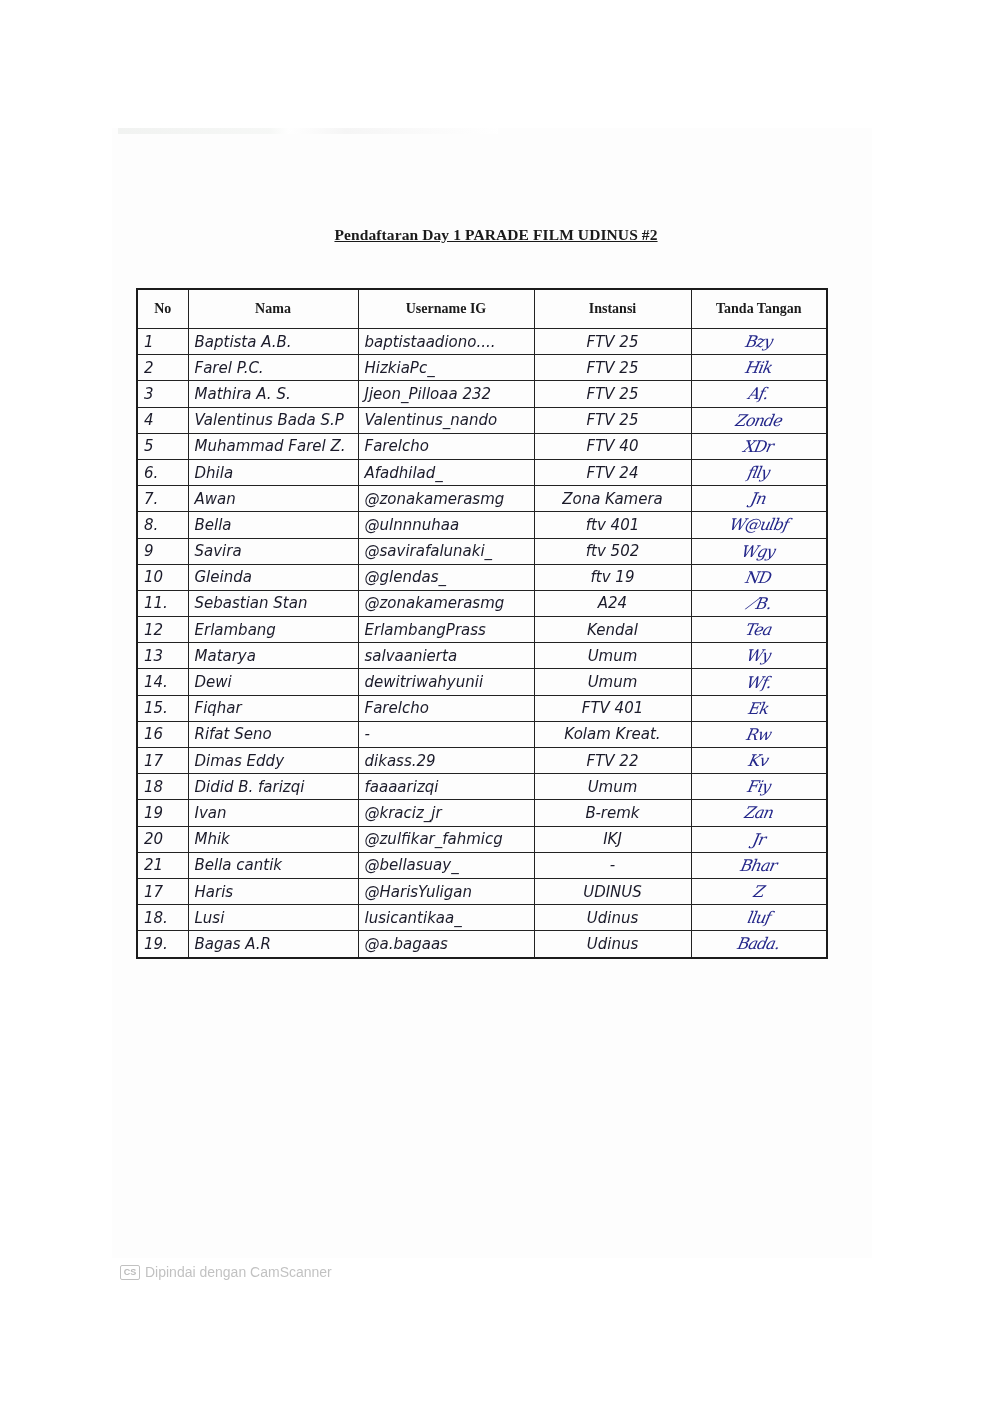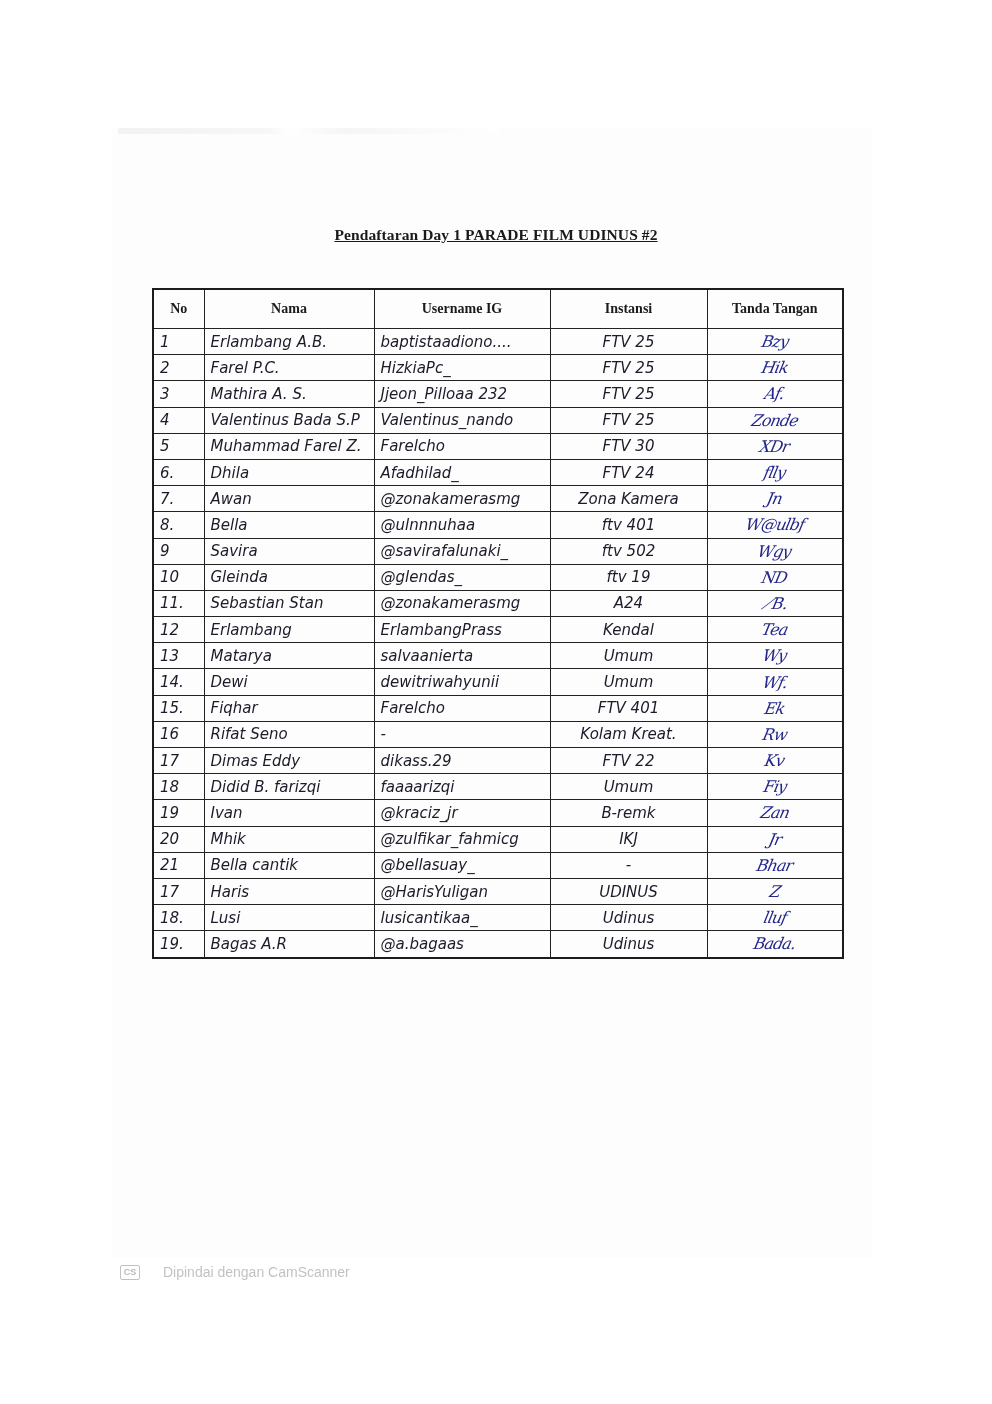--- a/index.html
+++ b/index.html
@@ -40,21 +40,21 @@
       text-align: center;
       font-family: "Liberation Serif", serif;
       font-weight: bold;
       font-size: 15.5px;
       color: #1a1a1a;
       letter-spacing: 0.1px;
       text-decoration: underline;
     }
     table.reg {
       position: absolute;
-      left: 152px;
+      left: 136px;
       top: 288px;
       width: 690px;
       border-collapse: collapse;
       table-layout: fixed;
       border: 2px solid #1c1c1c;
     }
     table.reg th, table.reg td {
       border: 1.5px solid #222;
       padding: 0 6px;
       overflow: hidden;
@@ -86,21 +86,21 @@
       color: #24278a;
       transform: skewX(-12deg);
       letter-spacing: -1px;
     }
     .scanner-mark {
       position: absolute;
       left: 120px;
       top: 1264px;
       display: flex;
       align-items: center;
-      gap: 23px;
+      gap: 5px;
       opacity: 0.45;
     }
     .cs-logo {
       width: 18px;
       height: 13px;
       border: 1.5px solid #777;
       border-radius: 2px;
       font-family: "Liberation Sans", sans-serif;
       font-weight: bold;
       font-size: 9px;
@@ -135,21 +135,21 @@
       <th>No</th>
       <th>Nama</th>
       <th>Username IG</th>
       <th>Instansi</th>
       <th>Tanda Tangan</th>
     </tr>
   </thead>
   <tbody id="rows">
       <tr>
         <td class="no">1</td>
-        <td class="nama">Erlambang A.B.</td>
+        <td class="nama">Baptista A.B.</td>
         <td class="user">baptistaadiono....</td>
         <td class="inst">FTV 25</td>
         <td class="sig"><span class="sig-mark">Bzy</span></td>
       </tr>
       <tr>
         <td class="no">2</td>
         <td class="nama">Farel P.C.</td>
         <td class="user">HizkiaPc_</td>
         <td class="inst">FTV 25</td>
         <td class="sig"><span class="sig-mark">Hik</span></td>
@@ -165,21 +165,21 @@
         <td class="no">4</td>
         <td class="nama">Valentinus Bada S.P</td>
         <td class="user">Valentinus_nando</td>
         <td class="inst">FTV 25</td>
         <td class="sig"><span class="sig-mark">Zonde</span></td>
       </tr>
       <tr>
         <td class="no">5</td>
         <td class="nama">Muhammad Farel Z.</td>
         <td class="user">Farelcho</td>
-        <td class="inst">FTV 30</td>
+        <td class="inst">FTV 40</td>
         <td class="sig"><span class="sig-mark">XDr</span></td>
       </tr>
       <tr>
         <td class="no">6.</td>
         <td class="nama">Dhila</td>
         <td class="user">Afadhilad_</td>
         <td class="inst">FTV 24</td>
         <td class="sig"><span class="sig-mark">flly</span></td>
       </tr>
       <tr>

